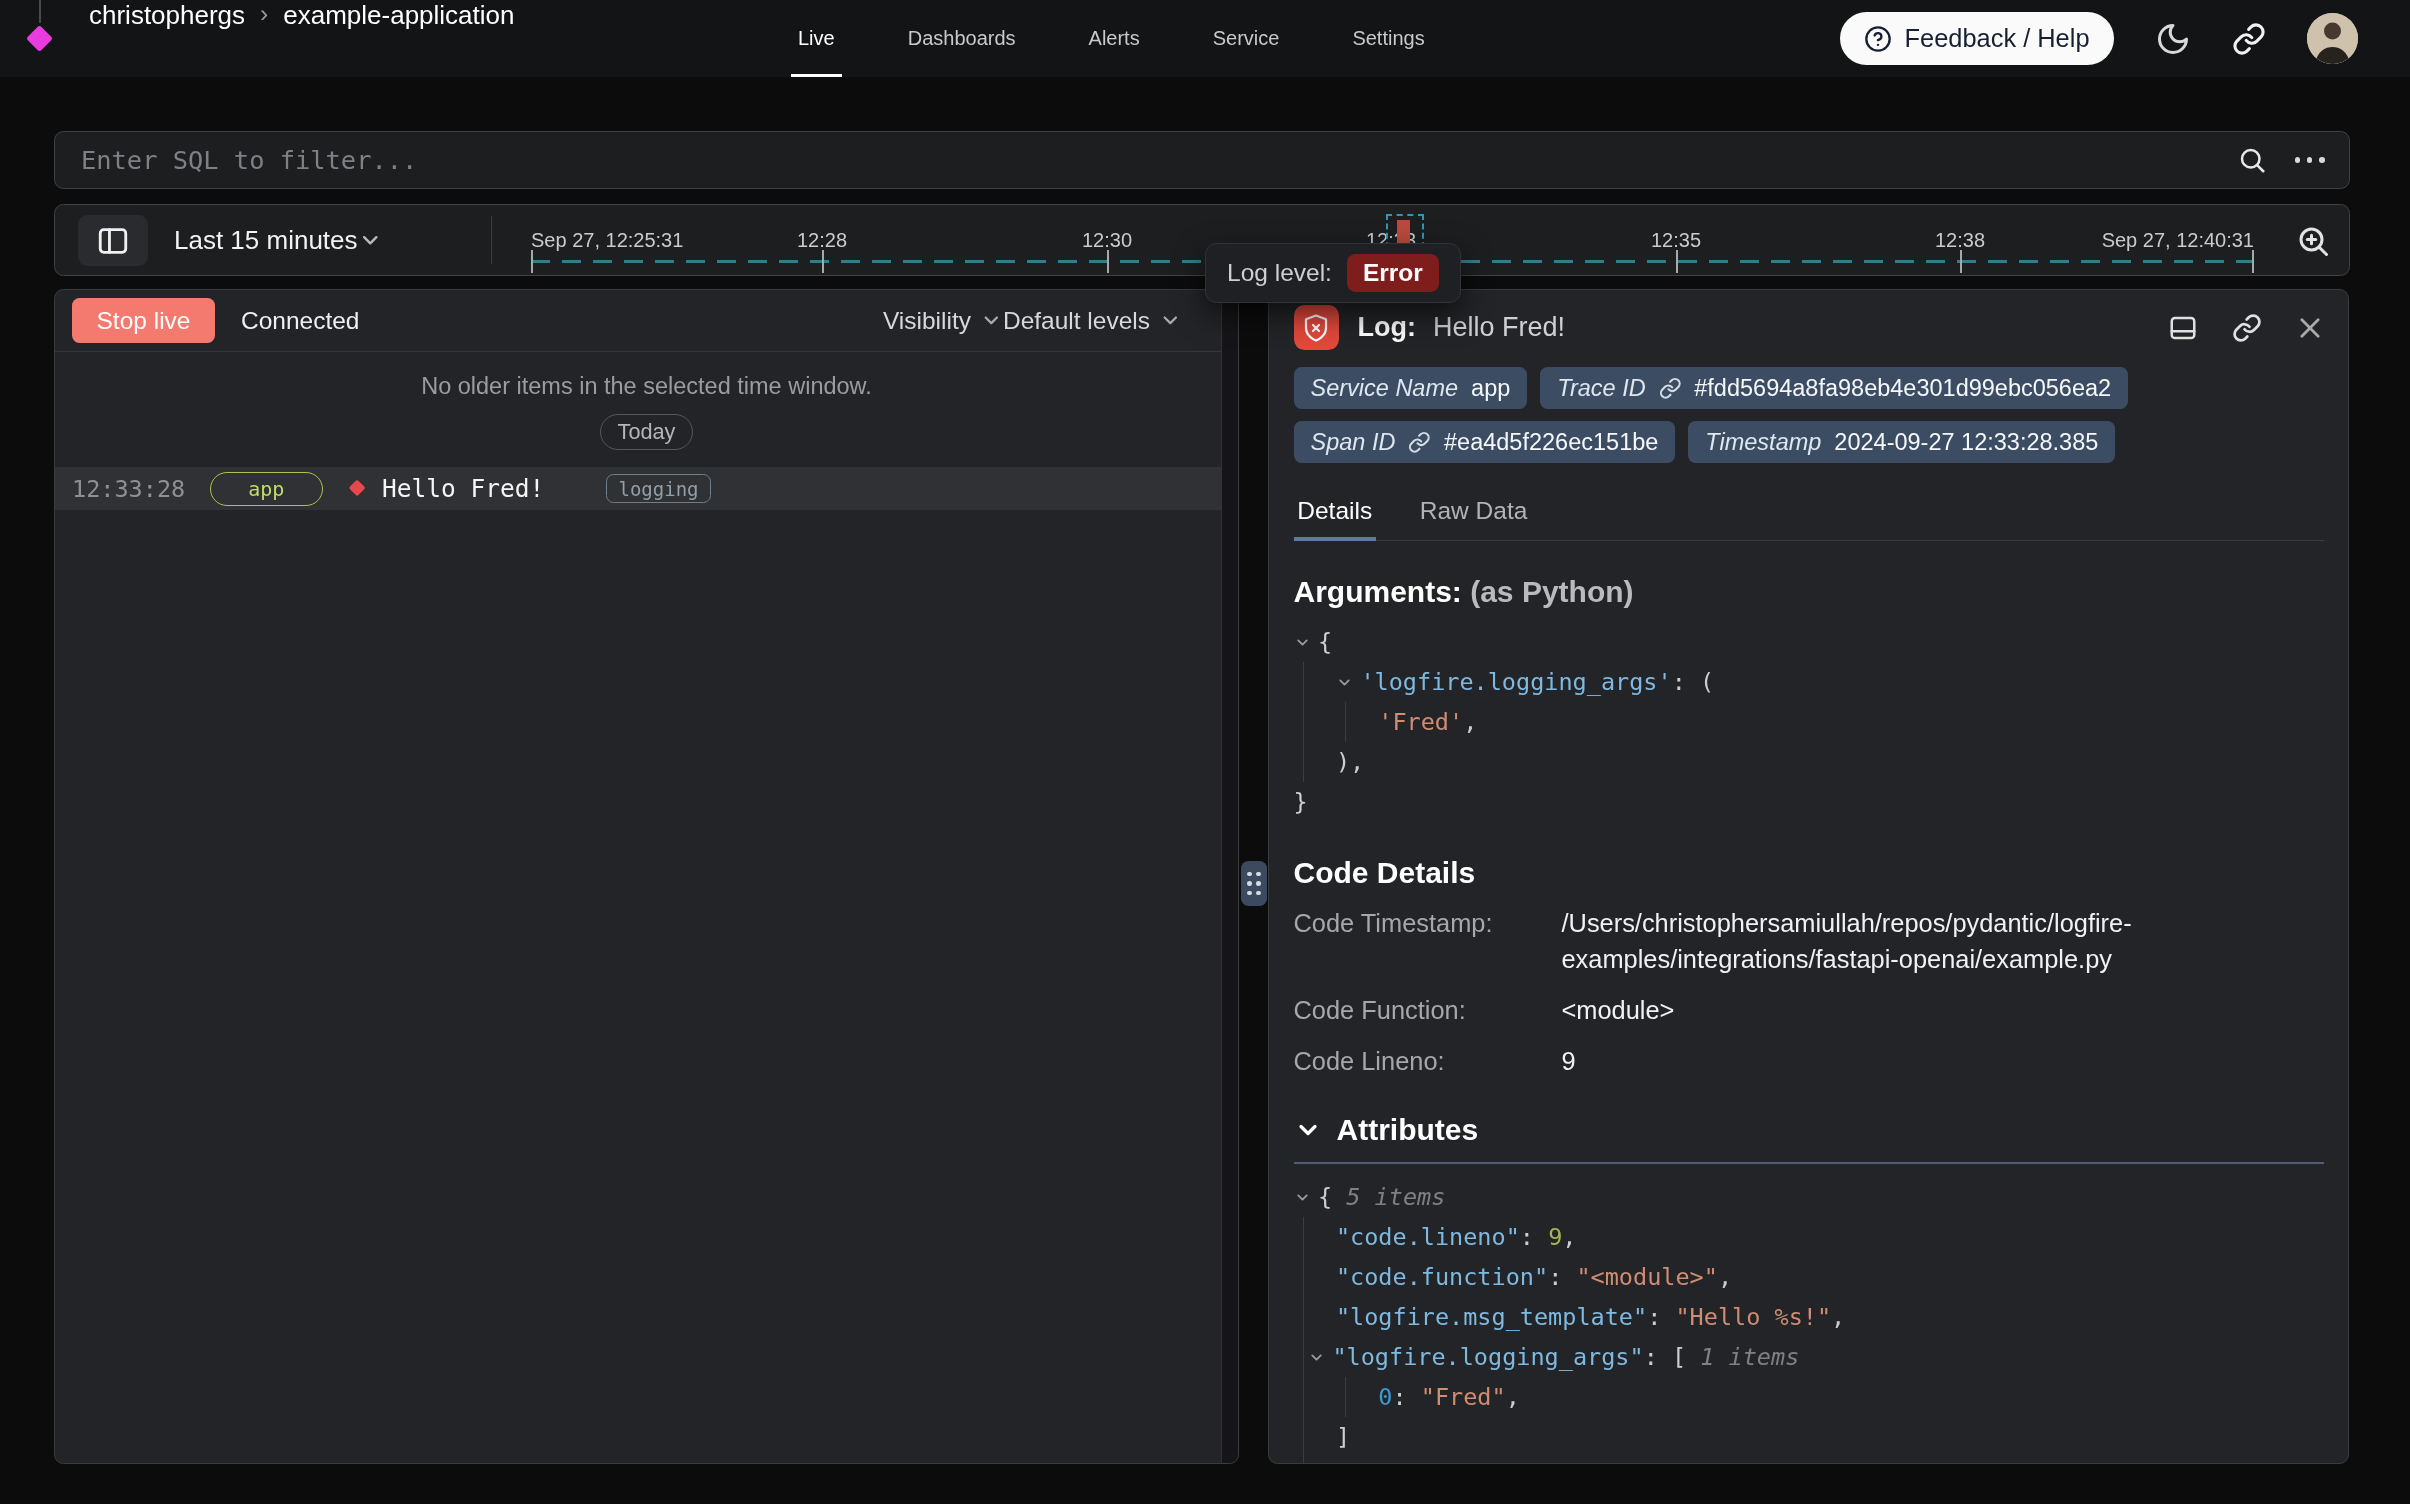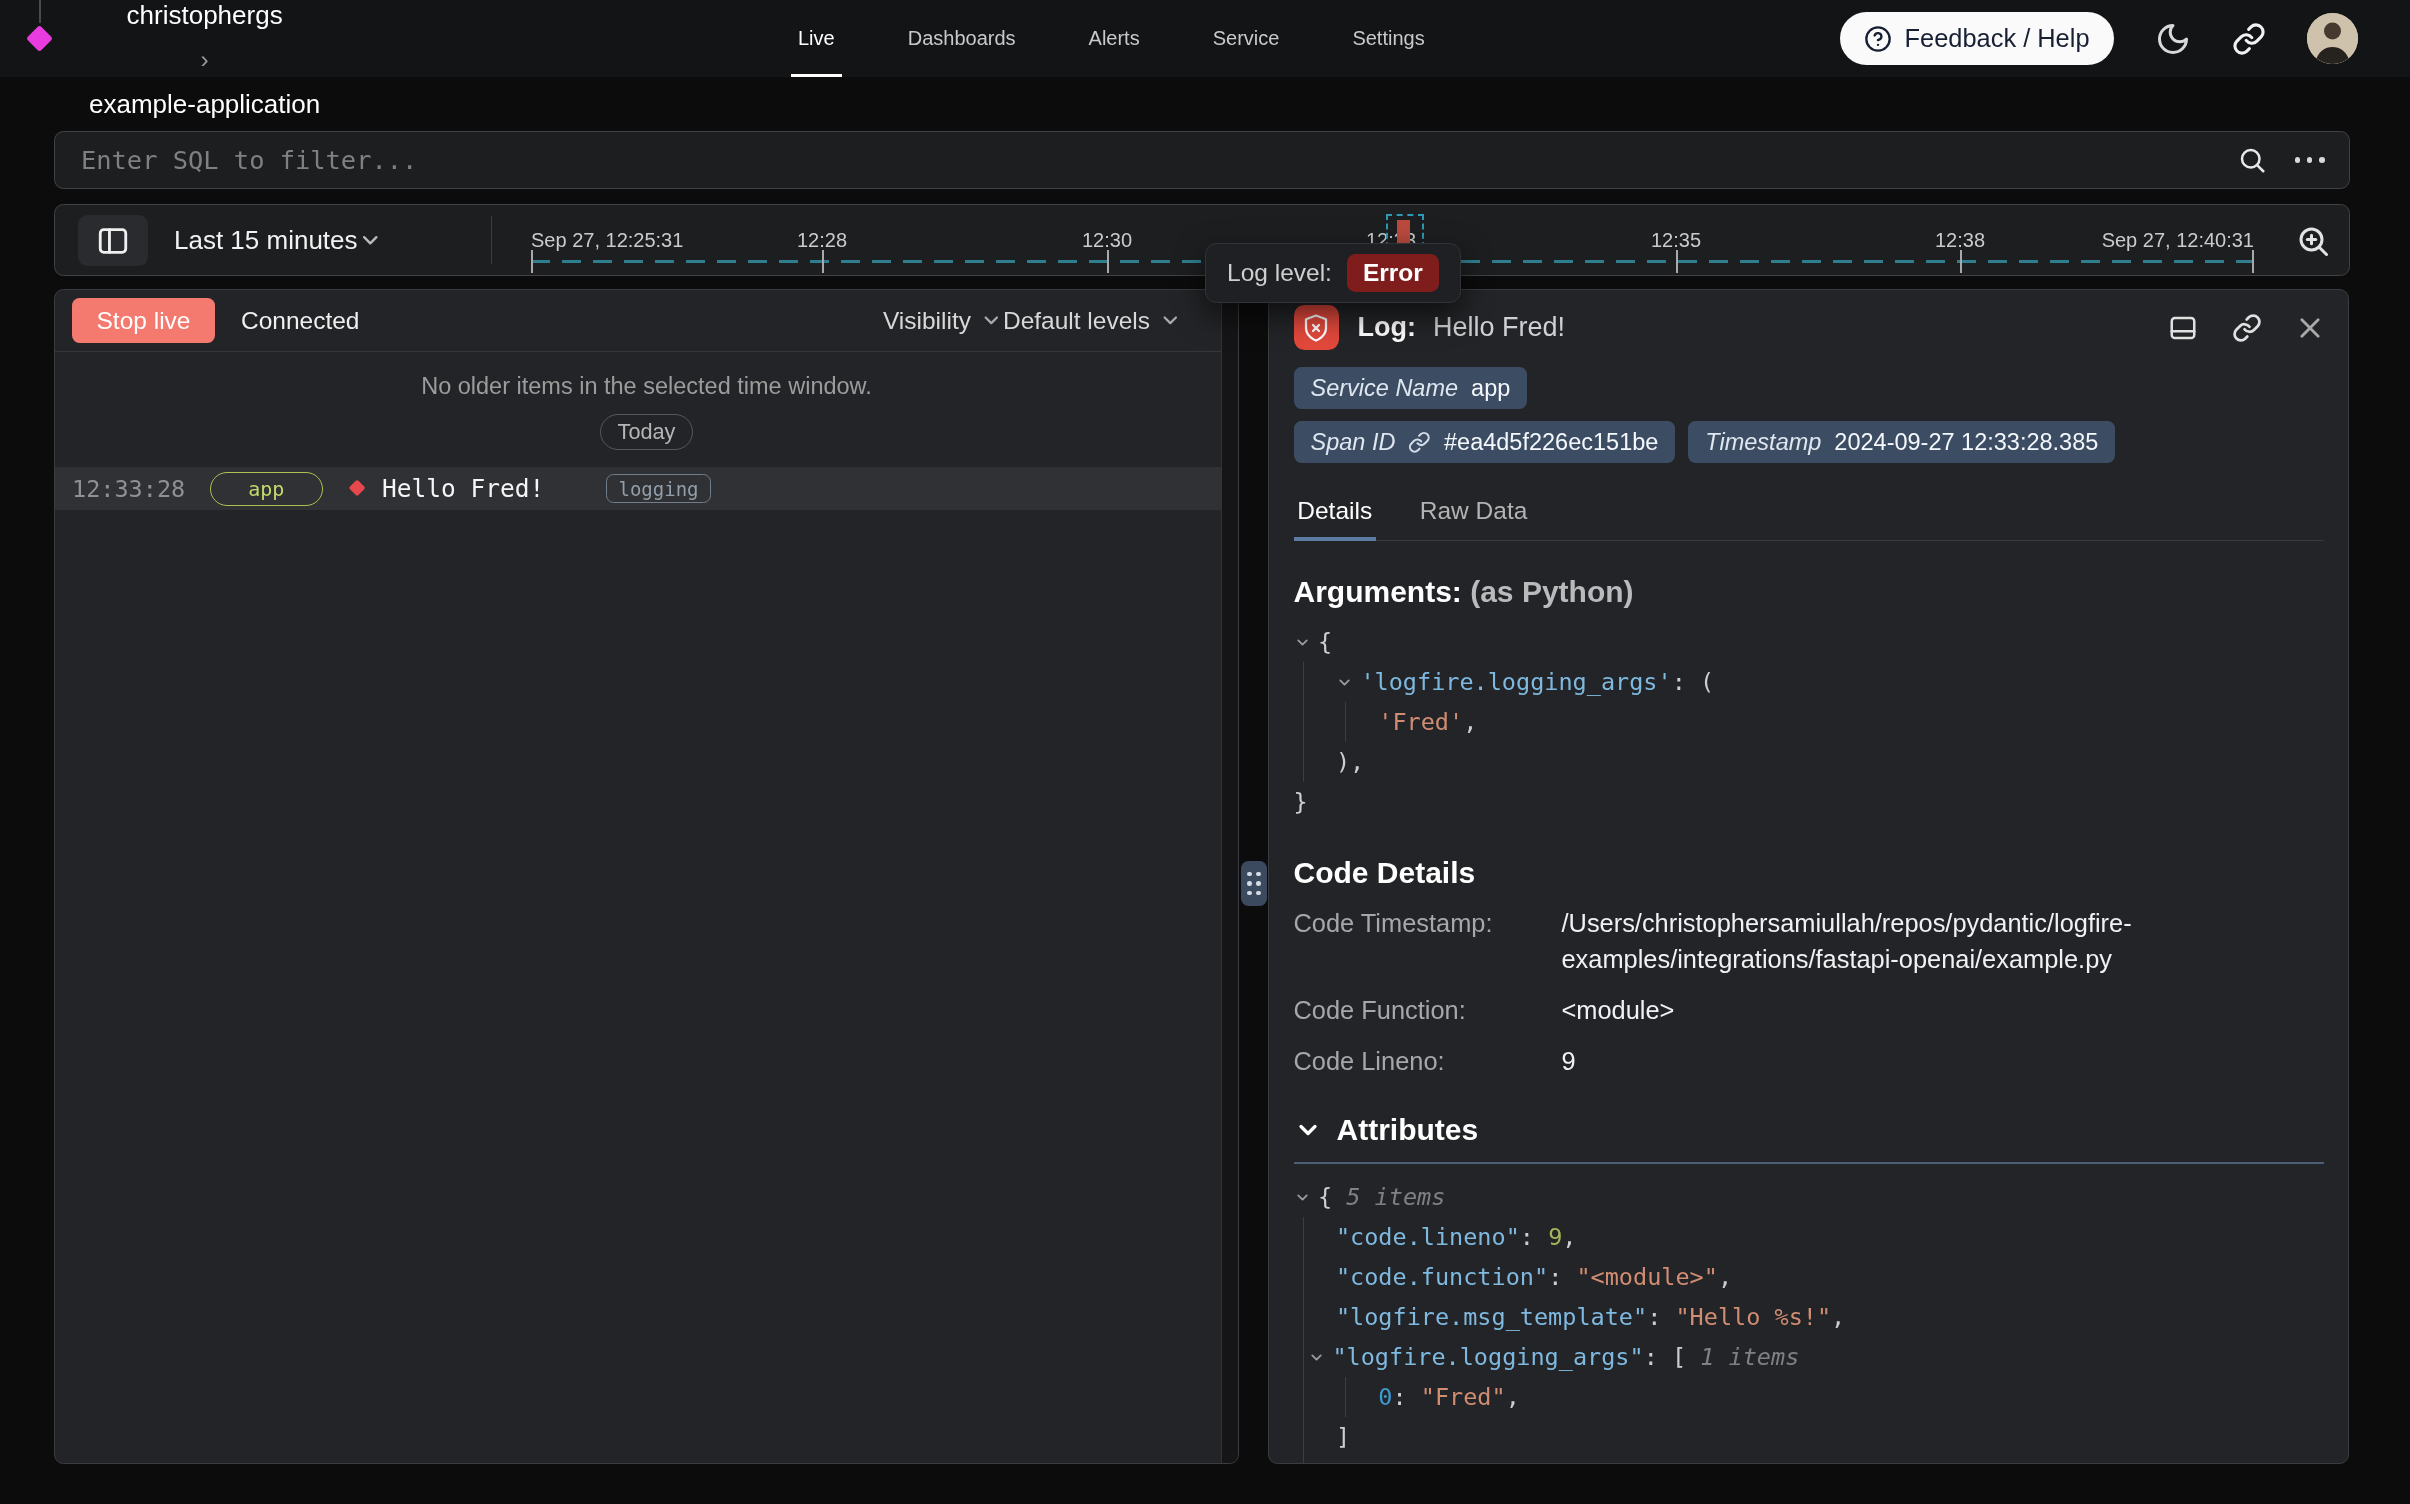--- a/index.html
+++ b/index.html
@@ -11,21 +11,21 @@
     position:relative;
     overflow:hidden;
   }
   .mono { font-family:"DejaVu Sans Mono", monospace; }
   svg { display:block; }
 
   
   .nav { position:absolute; top:0; left:0; right:0; height:77px; background:#131416; }
   .logo-line { position:absolute; left:39px; top:0; width:1.9px; height:22.6px; background:#4a4a4c; }
   .logo-diamond { position:absolute; left:30px; top:29px; width:19px; height:19px; background:#e93ce0; border-radius:2.8px; transform:rotate(45deg); }
-  .breadcrumb { position:absolute; left:89px; top:0; height:77px; display:flex; align-items:center; gap:15px; font-size:26px; color:#fff;flex-direction:column; }
+  .breadcrumb { position:absolute; left:89px; top:0; height:77px; display:flex; align-items:flex-start; gap:15px; font-size:26px; color:#fff; }
   .crumb-sep { color:#9a9a9a; font-size:24.5px; }
   .nav-links { position:absolute; left:798px; top:0; height:77px; display:flex; align-items:center; gap:73px; font-size:20px; color:#c9c9c9; }
   .nav-link { position:relative; height:100%; display:flex; align-items:center; cursor:pointer; }
   .nav-link.active { color:#fff; }
   .nav-link.active::after { content:""; position:absolute; left:-7.5px; right:-7.5px; bottom:0; height:2.8px; background:#fff; }
   .nav-right { position:absolute; right:53px; top:0; height:77px; display:flex; align-items:center; gap:41px; }
   .feedback-btn { display:flex; align-items:center; gap:12.2px; background:#fafafa; color:#172033; font-size:25.4px; font-weight:500; padding:12.2px 24.5px; border-radius:30px; border:none; cursor:pointer; }
   .avatar { width:51px; height:51px; border-radius:50%; overflow:hidden; background:#cfc2ac; }
 
   
@@ -328,20 +328,30 @@
         </span>
       </div>
     </div>
 
     <div class="tag-rows">
       <div class="tag-row">
         <div class="tag">
           <span class="tag-label">Service Name</span>
           <span class="tag-value">app</span>
         </div>
+        <div class="tag">
+          <span class="tag-label">Trace ID</span>
+          <span>
+            <svg width="22.6" height="22.6" viewBox="0 0 24 24" fill="none" stroke="#d3dce6" stroke-width="2.2" stroke-linecap="round" stroke-linejoin="round">
+                <path d="M10 13a5 5 0 0 0 7.54.54l3-3a5 5 0 0 0-7.07-7.07l-1.72 1.71"></path>
+                <path d="M14 11a5 5 0 0 0-7.54-.54l-3 3a5 5 0 0 0 7.07 7.07l1.71-1.71"></path>
+              </svg>
+          </span>
+          <span class="tag-value">#fdd5694a8fa98eb4e301d99ebc056ea2</span>
+        </div>
       </div>
       <div class="tag-row">
         <div class="tag">
           <span class="tag-label">Span ID</span>
           <span>
             <svg width="22.6" height="22.6" viewBox="0 0 24 24" fill="none" stroke="#d3dce6" stroke-width="2.2" stroke-linecap="round" stroke-linejoin="round">
                 <path d="M10 13a5 5 0 0 0 7.54.54l3-3a5 5 0 0 0-7.07-7.07l-1.72 1.71"></path>
                 <path d="M14 11a5 5 0 0 0-7.54-.54l-3 3a5 5 0 0 0 7.07 7.07l1.71-1.71"></path>
               </svg>
           </span>

